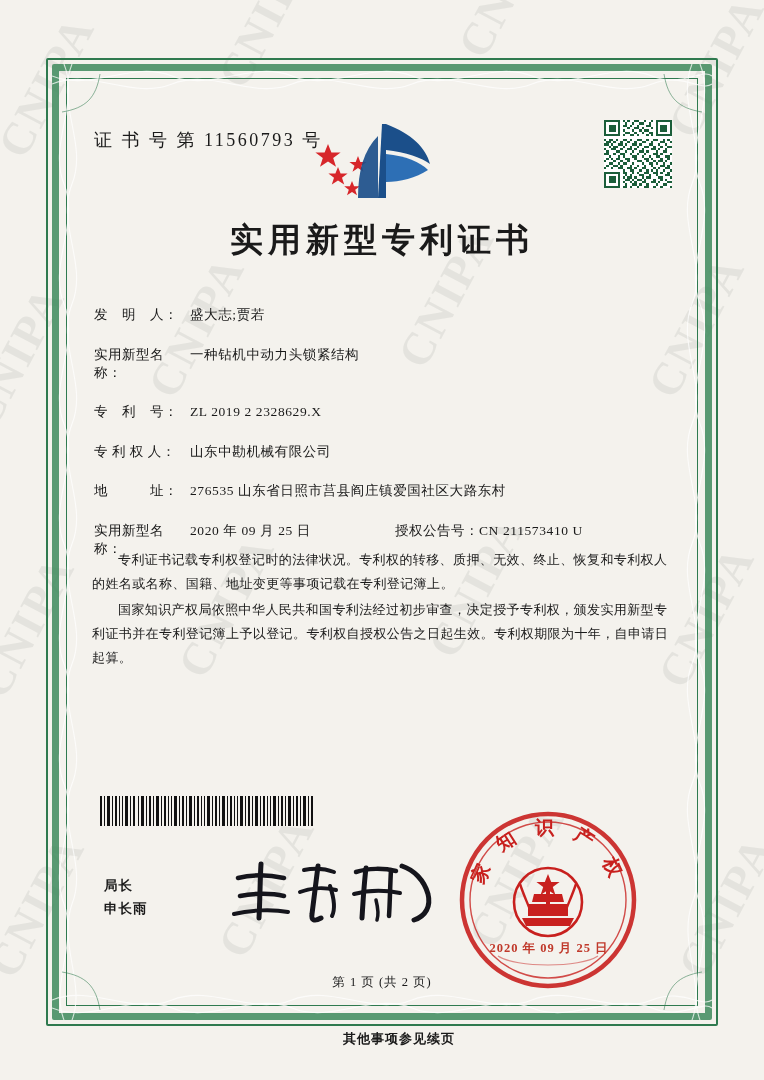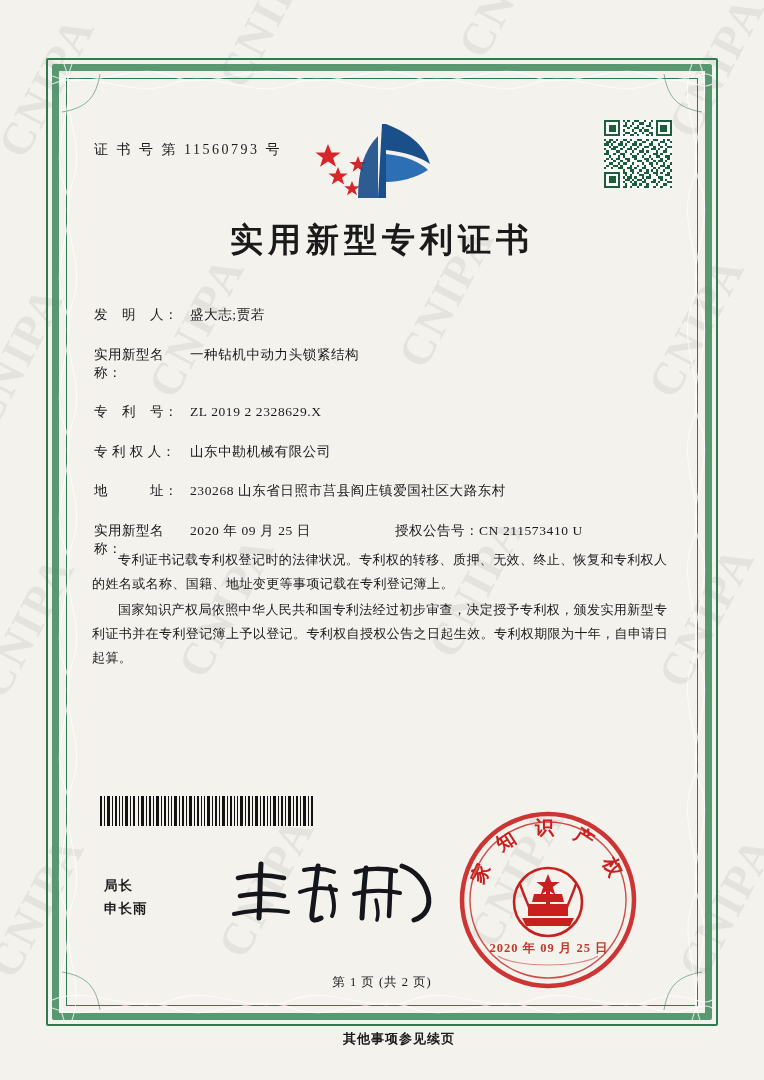--- a/index.html
+++ b/index.html
@@ -73,23 +73,22 @@
     position: absolute;
     left: 66px; top: 78px;
     width: 632px; height: 928px;
     z-index: 3;
   }
 
   
   .cert-no {
     position: absolute;
     left: 28px; top: 50px;
-    font-size: 14px;
+    font-size: 18px;
     letter-spacing: 2.5px;
-    margin-top: 13px;
   }
   .qr {
     position: absolute;
     right: 26px; top: 42px;
     width: 68px; height: 68px;
   }
   .logo {
     position: absolute;
     left: 50%; top: 40px;
     transform: translateX(-50%);
@@ -499,21 +498,21 @@
       <div class="field">
         <div class="f-label">专　利　号：</div>
         <div class="f-value">ZL 2019 2 2328629.X</div>
       </div>
       <div class="field">
         <div class="f-label">专 利 权 人：</div>
         <div class="f-value">山东中勘机械有限公司</div>
       </div>
       <div class="field">
         <div class="f-label">地　　　址：</div>
-        <div class="f-value">230268  山东省日照市莒县阎庄镇爱国社区大路东村</div>
+        <div class="f-value">276535  山东省日照市莒县阎庄镇爱国社区大路东村</div>
       </div>
       <div class="field two-col">
         <div class="f-label">实用新型名称：</div>
         <div class="f-value">2020 年 09 月 25 日</div>
         <div class="f-label2">授权公告号：</div>
         <div class="f-value2">CN 211573410 U</div>
       </div>
     </div>
 
     <div class="paras">

